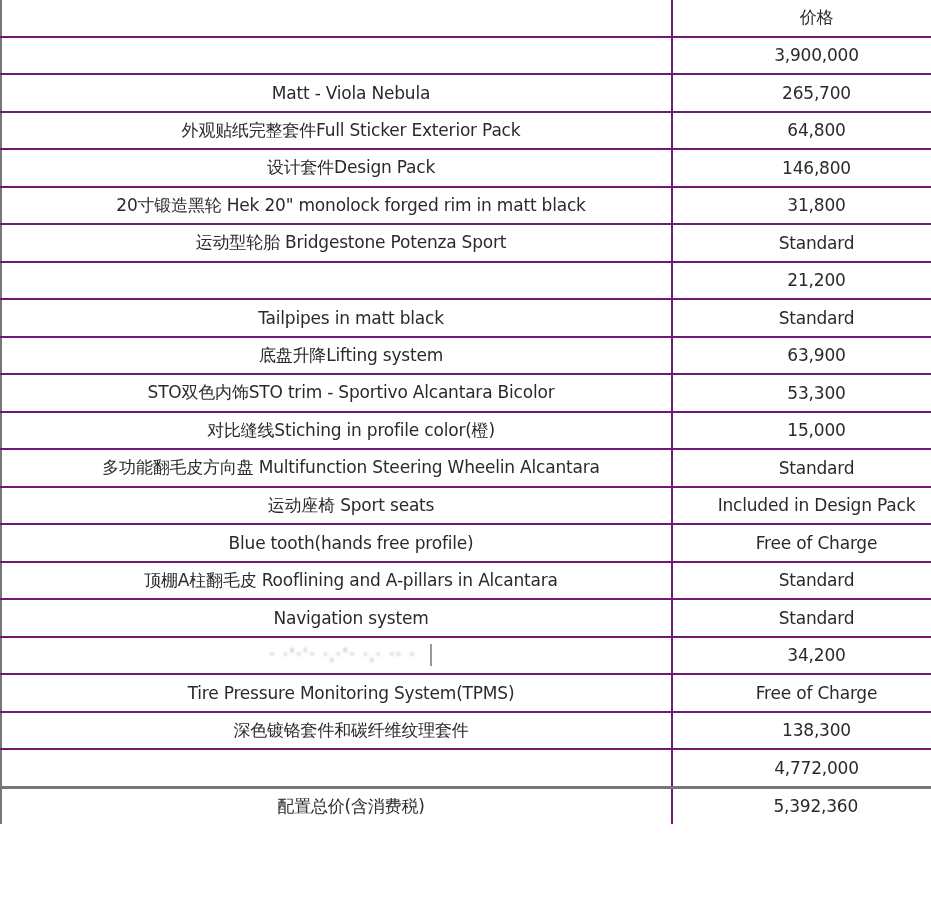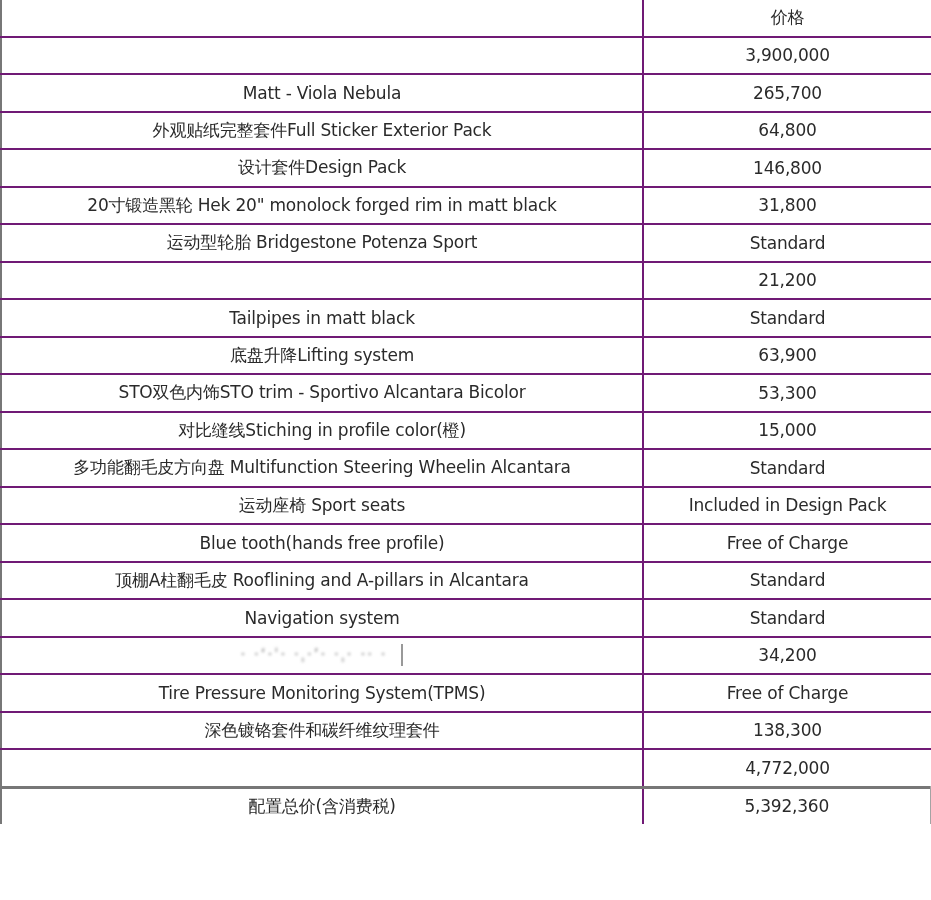--- a/index.html
+++ b/index.html
@@ -2,21 +2,21 @@
 <html><head>
 <meta charset="utf-8">
 <style>
   html, body { margin: 0; padding: 0; background: #ffffff; }
   body { width: 931px; height: 900px; overflow: hidden; position: relative;
          font-family: "DejaVu Sans", "Liberation Sans", sans-serif; color: #222; }
   .tbl { position: absolute; left: 0; top: 0; width: 931px; border-collapse: collapse; table-layout: fixed; }
   .tbl td { height: 35.5px; border: 2px solid #701a75; text-align: center; vertical-align: middle;
             font-size: 17px; padding: 0; white-space: nowrap; overflow: hidden; color: #2a2a2a;
             letter-spacing: -0.2px; }
-  .tbl td.c1 { width: 640px; }
+  .tbl td.c1 { width: 640px; padding-left: 29px; }
   .tbl td.c2 { width: 287px; }
   .tbl tr:first-child td { border-top: none; }
   .tbl td:first-child { border-left: 2px solid #777; }
   .tbl td:last-child { border-right: 1px solid #ccc; }
   .bold { font-weight: normal; }
   .blurred { display: inline-block; filter: blur(1.4px); color: #777; font-size: 15px; letter-spacing: 2px; }
   .blur-bar { display: inline-block; width: 2px; height: 22px; background: #999; vertical-align: middle; margin-left: 14px; }
   .tbl tr.final td { border-bottom: none; border-top: 3px solid #777; }
   .tbl tr.final td:last-child { border-right: 4px solid #a3a3a3; }
 </style>

